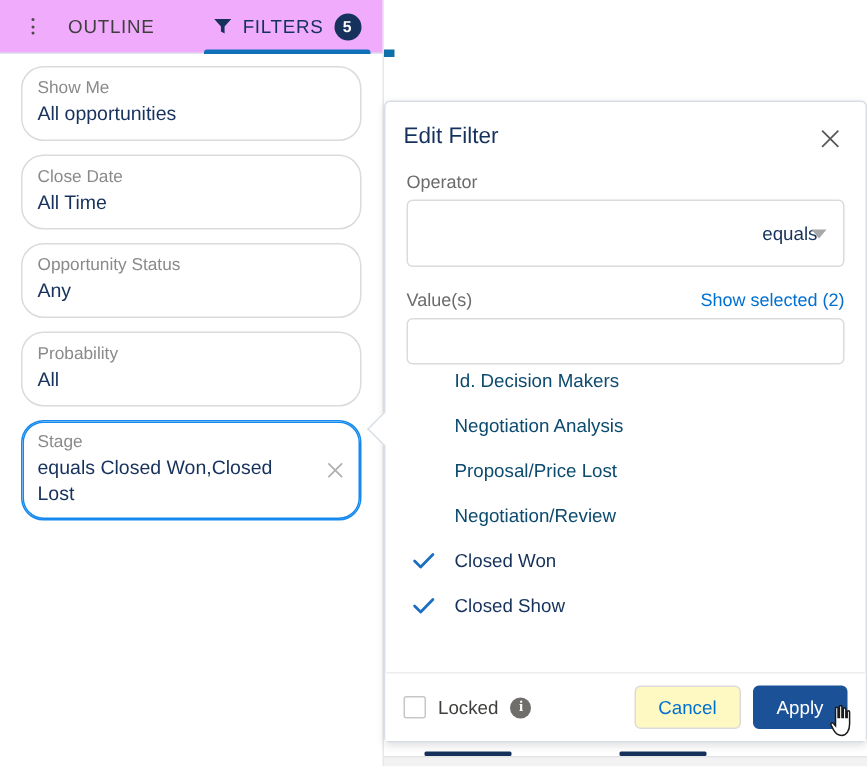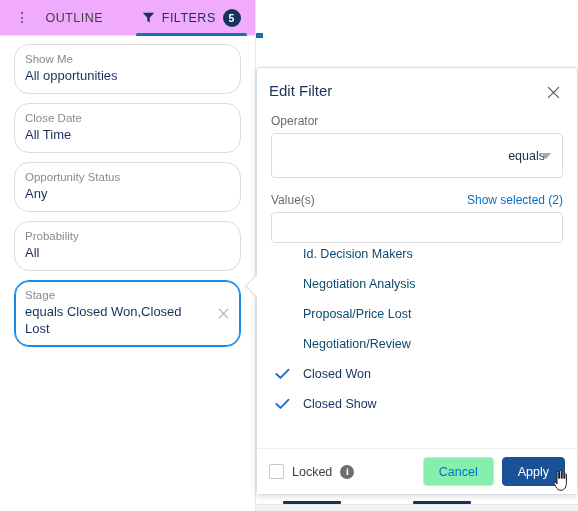--- a/index.html
+++ b/index.html
@@ -140,21 +140,21 @@
     width: 14px; height: 14px; border-radius: 50%; background: #706e6b; color: #fff;
     font-size: 10px; line-height: 14px; text-align: center; font-family: "Liberation Serif", serif;
     font-weight: bold; cursor: pointer;
   }
   .footer-actions { margin-left: auto; display: flex; align-items: center; gap: 8px; }
   .btn {
     height: 29px; padding: 0 15px; border-radius: 4px; font-size: 12.5px;
     display: inline-flex; align-items: center; justify-content: center; cursor: pointer;
     font-family: "Liberation Sans", sans-serif;
   }
-  .btn-neutral { background: #86efac; border: 1px solid #dddbda; color: #0070d2; }
+  .btn-neutral { background: #fef9c3; border: 1px solid #dddbda; color: #0070d2; }
   .btn-brand { background: #1b5297; border: 1px solid #1b5297; color: #fff; }
 
   .cursor {
     position: absolute; left: 552px; top: 470px; width: 18px; height: 22px;
     pointer-events: none; z-index: 50;
   }
 </style>
 </head>
 <body>
 

